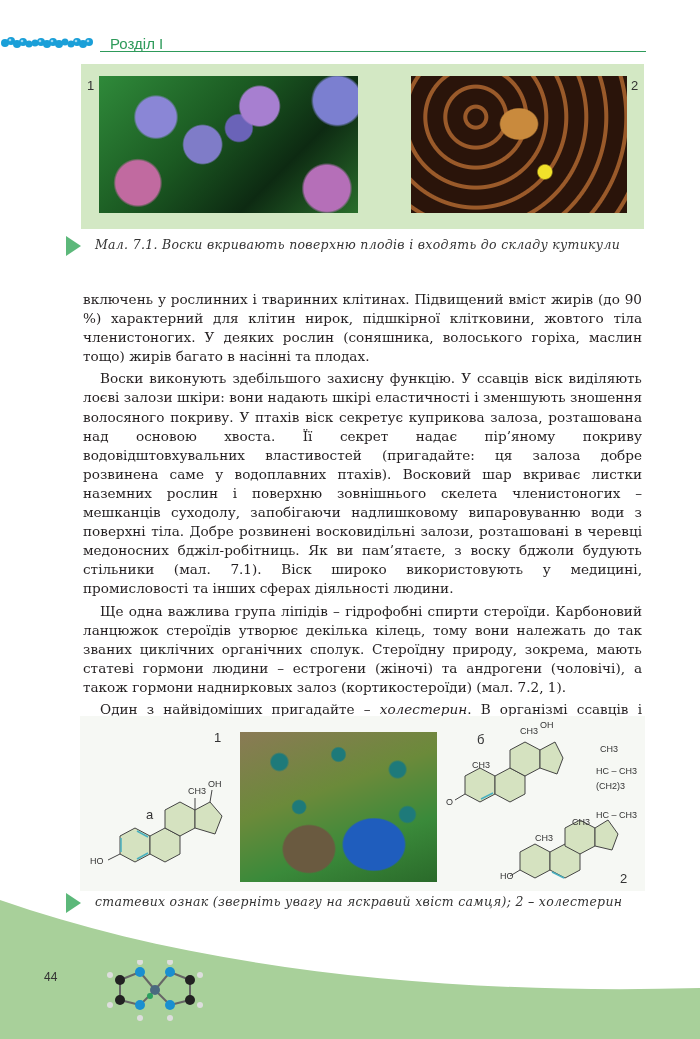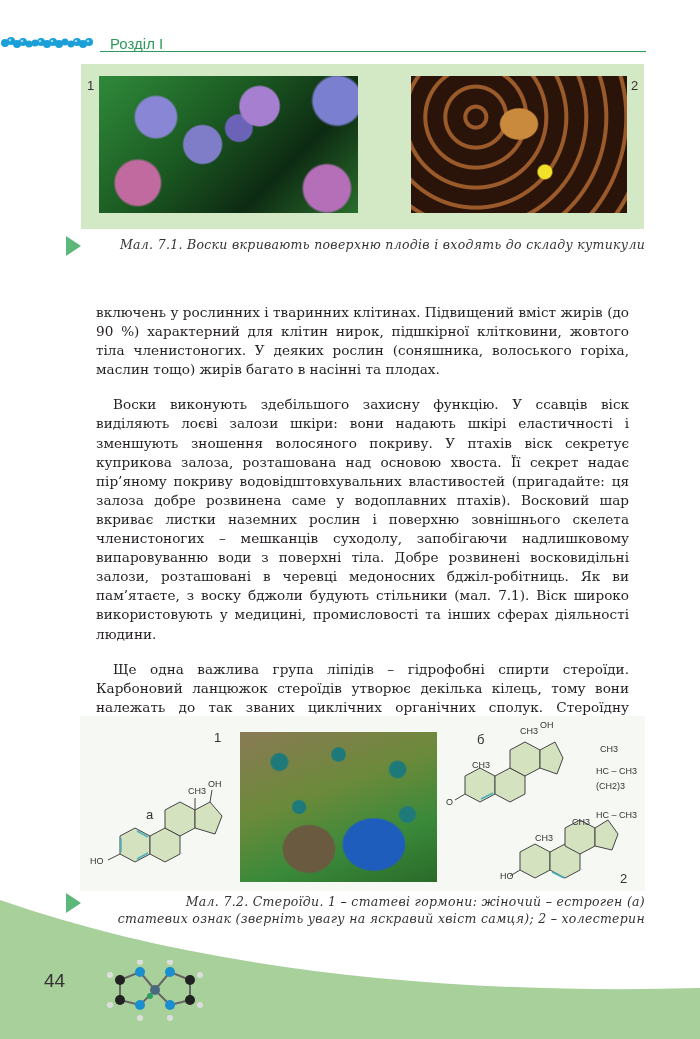--- a/index.html
+++ b/index.html
@@ -39,34 +39,34 @@
   .photo-bee {
     position:absolute; left:330px; top:12px; width:216px; height:137px;
     background:
       radial-gradient(ellipse at 50% 35%, #c98a3d 0 12%, transparent 13%),
       radial-gradient(circle at 62% 70%, #f1e12a 0 4%, transparent 5%),
       repeating-radial-gradient(circle at 30% 30%, #2a140a 0 8px, #9a5a2a 9px 12px, #2a140a 13px 20px),
       #5a3015;
   }
   .caption {
     position:absolute; font-style:italic; font-size:12.5px; line-height:17px;
-    color:#333; text-align:right; letter-spacing:0.3px;
+    color:#333; text-align:left; letter-spacing:0.3px;
   }
   .caption-arrow {
     position:absolute; width:0; height:0;
     border-top:10px solid transparent; border-bottom:10px solid transparent;
     border-left:15px solid #5cb87a;
   }
 
   
   .body-text {
     position:absolute; left:80px; top:287px; width:565px;
     font-size:13.6px; line-height:19.1px; text-align:justify;
   }
-  .body-text p { margin:16px; text-indent:0; }
+  .body-text p { margin:3px; text-indent:0; }
   .body-text p.indent { text-indent:17px; }
   .body-text em { }
 
   
   .fig2-panel {
     position:absolute; left:80px; top:716px; width:565px; height:175px;
     background:#f6f8f4;
   }
   .photo-peacock {
     position:absolute; left:160px; top:16px; width:197px; height:150px;
@@ -80,21 +80,21 @@
       radial-gradient(circle at 85% 55%, #1e7a7a 0 4%, transparent 5%),
       linear-gradient(160deg, #8a7a55 0%, #6b8a3a 40%, #3a8a3a 70%, #2a6a2a 100%);
   }
   .chem-label { position:absolute; font-family:"Liberation Sans", sans-serif; font-size:9px; color:#333; }
   .chem-letter { position:absolute; font-family:"Liberation Sans", sans-serif; font-size:13px; color:#333; }
 
   
   .footer-wave { position:absolute; left:0; top:900px; width:700px; height:139px; }
   .page-number {
     position:absolute; left:44px; top:970px;
-    font-family:"Liberation Sans", sans-serif; font-size:19px; color:#333;
+    font-family:"Liberation Sans", sans-serif; font-size:12px; color:#333;
   }
   .molecule { position:absolute; left:105px; top:960px; width:100px; height:65px; }
 </style>
 </head>
 <body>
 
 <div class="header">
   <svg class="beads" viewBox="0 0 95 18">
     <g fill="#1a9fd8">
       <circle cx="5" cy="9" r="4"></circle>
@@ -206,21 +206,20 @@
   <span class="chem-label" style="left:492px; top:101px;">CH3</span>
   <span class="chem-letter" style="left:540px; top:155px;">2</span>
 </div>
 
 <svg class="footer-wave" viewBox="0 0 700 139" preserveAspectRatio="none">
   <path d="M0,0 C200,70 450,95 700,88 L700,139 L0,139 Z" fill="#a8d09a"></path>
 </svg>
 
 <div class="caption-arrow" style="left:66px; top:893px;"></div>
 <div class="caption" style="left:95px; top:893px; width:550px;">
-  <div>Мал. 7.2. Стероїди. 1 – статеві гормони: жіночий – естроген (а)</div>
   <div>статевих ознак (зверніть увагу на яскравий хвіст самця); 2 – холестерин</div>
 </div>
 
 <span class="page-number">44</span>
 
 <svg class="molecule" viewBox="0 0 100 65">
   <g stroke="#666" stroke-width="2">
     <line x1="15" y1="20" x2="15" y2="40"></line>
       <line x1="15" y1="40" x2="35" y2="45"></line>
     <line x1="35" y1="45" x2="50" y2="30"></line>

